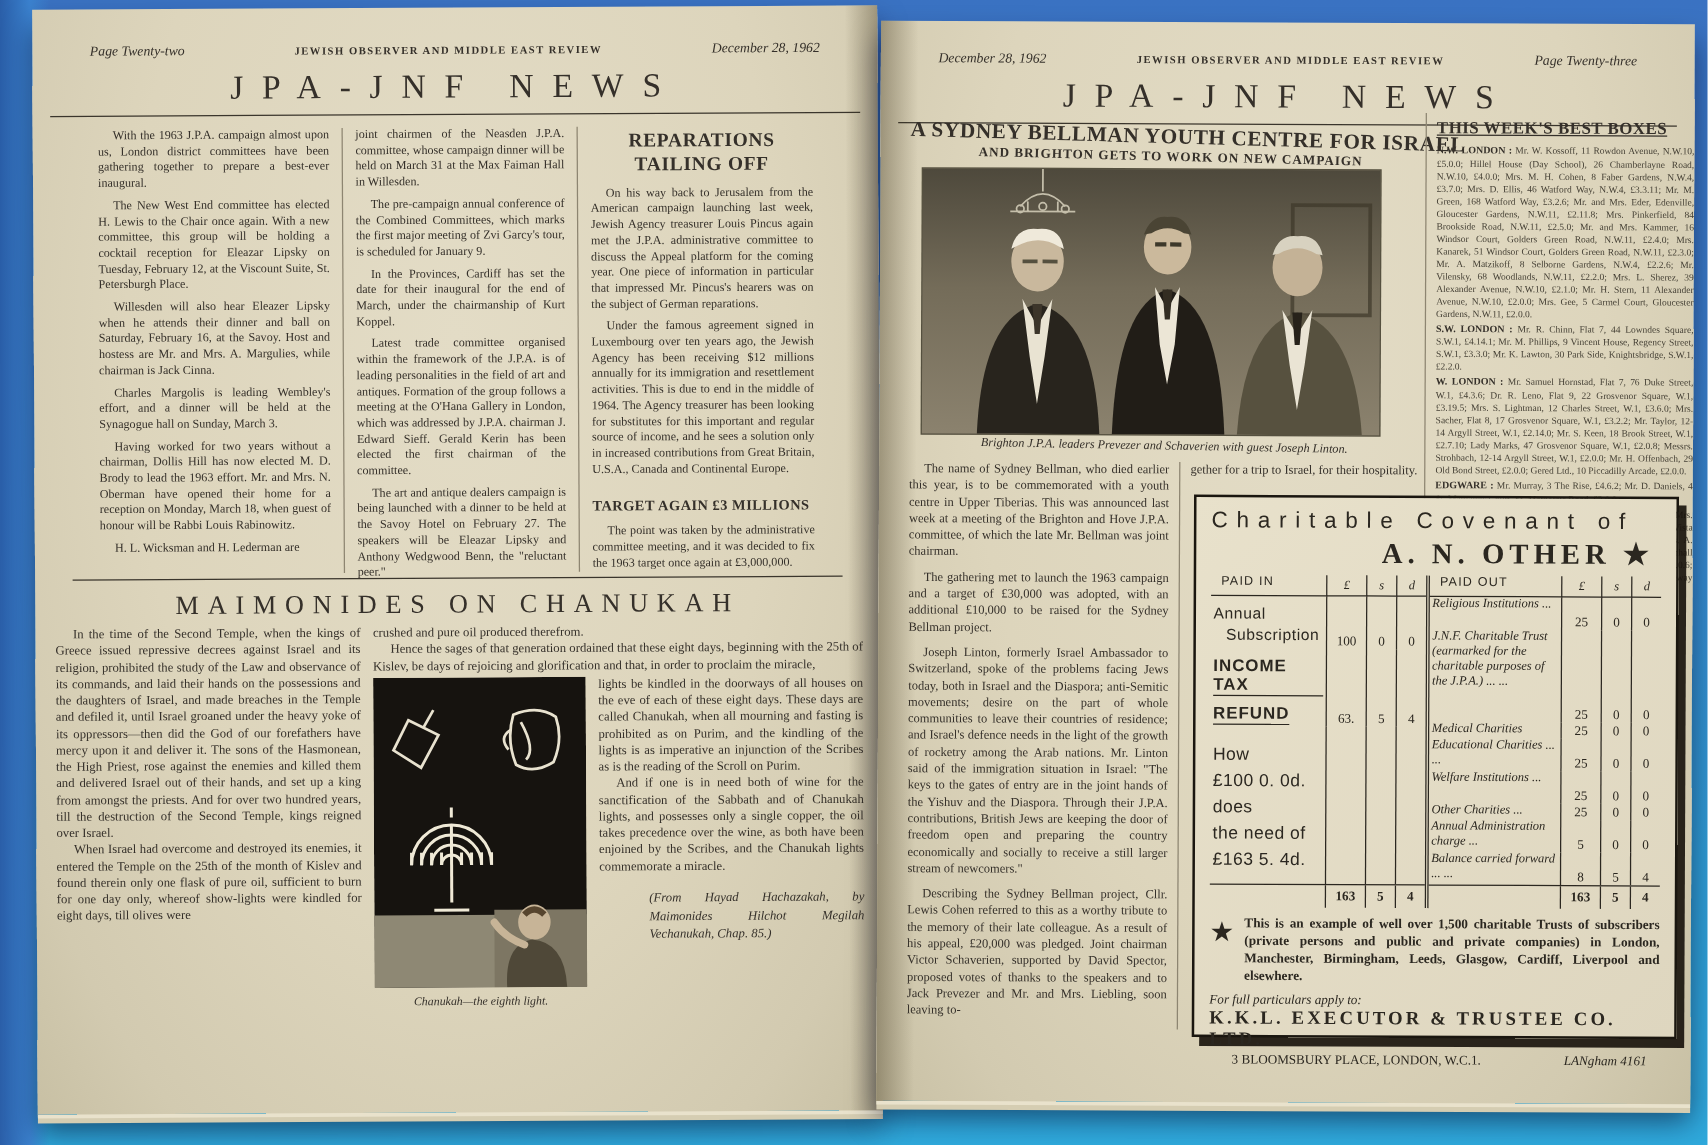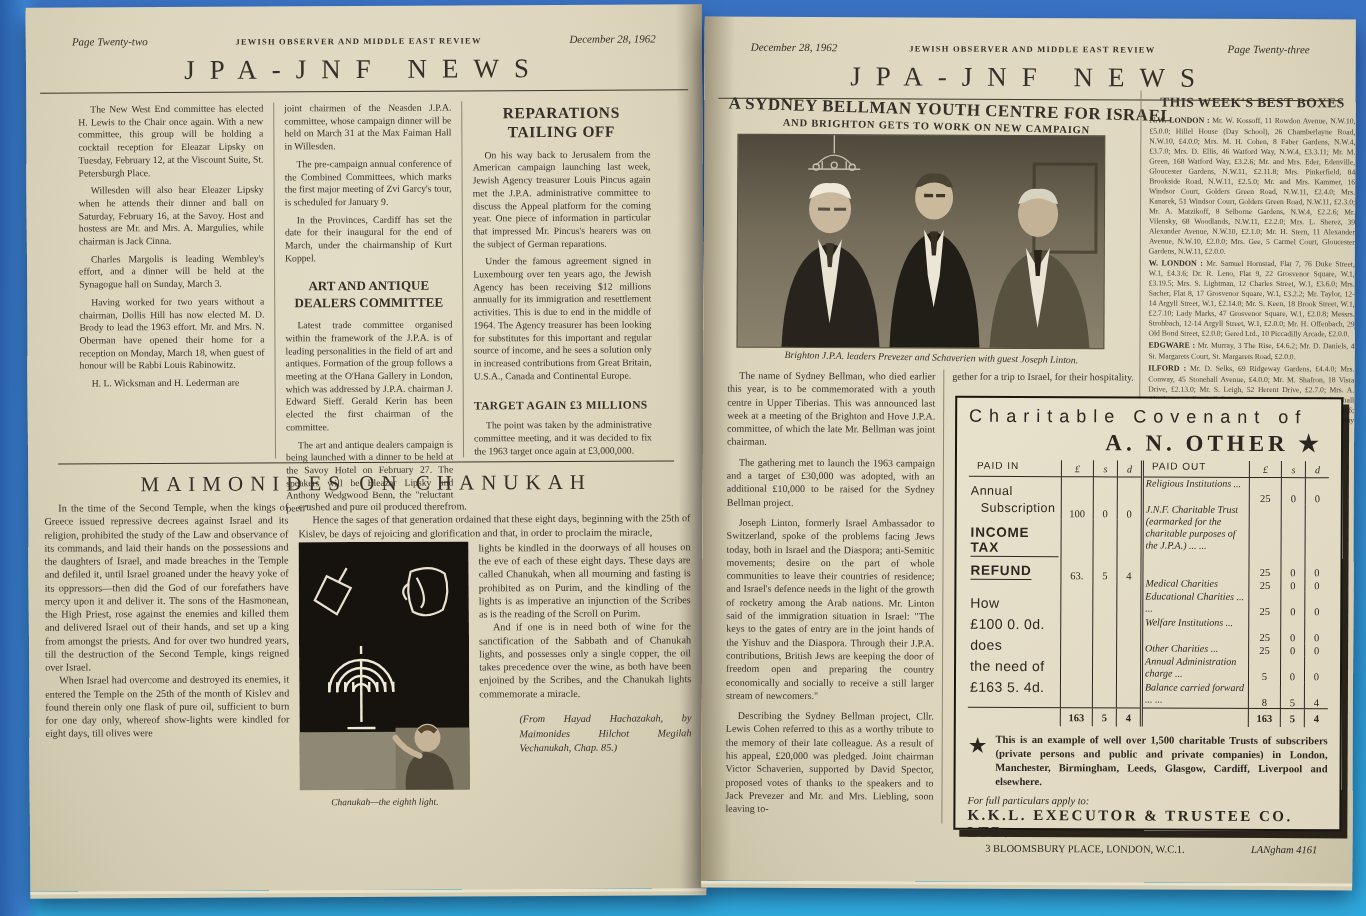--- a/index.html
+++ b/index.html
@@ -61,21 +61,21 @@
   .photo-frame{position:absolute;left:34px;top:118px;width:366px;height:212px;background:#6c6555;
     box-shadow:0 0 0 1px #55503f;}
   .photo-cap{position:absolute;left:18px;top:334px;width:420px;text-align:center;font-style:italic;font-size:9.8px;transform:rotate(0.8deg);}
   .art-cols{position:absolute;left:24px;top:352px;width:414px;display:flex;}
   .acol{font-size:10px;line-height:1.33;text-align:justify;}
   .acol p{margin:0 0 7px;text-indent:12px;}
   .acol1{width:208px;padding-right:8px;border-right:1px solid #8d8571;}
   .acol2{width:188px;padding-left:8px;}
 
   .best-boxes{position:absolute;left:436px;top:72px;width:206px;border-left:1px solid #8d8571;padding-left:8px;height:312px;}
-  .bb-title{font-weight:bold;font-size:13.5px;text-align:center;letter-spacing:.4px;margin:4px 0 5px;}
+  .bb-title{font-weight:bold;font-size:13.5px;text-align:left;letter-spacing:.4px;margin:4px 0 5px;text-decoration:underline;}
   .bb-entry{font-size:7.6px;line-height:1.32;text-align:justify;color:#454035;margin:0 0 2px;}
   .bb-entry b{font-size:8px;color:#35302a;}
 
   
   .covenant{position:absolute;left:252px;top:378px;width:388px;height:434px;
     background:linear-gradient(135deg,#e8e1cb,#ded6bf);border:2.5px solid #1a160f;
     box-shadow:6px 7px 0 rgba(22,17,10,.9);padding:8px 12px;box-sizing:border-box;
     font-family:"Liberation Sans",sans-serif;color:#2b2720;}
   .cov-script{font-size:18px;letter-spacing:7px;}
   .cov-name{text-align:right;font-family:"Liberation Serif",serif;font-weight:bold;
@@ -118,34 +118,31 @@
   <div class="pg-header" style="padding-top:28px;">
     <span class="side">Page Twenty-two</span>
     <span class="mid">JEWISH OBSERVER AND MIDDLE EAST REVIEW</span>
     <span class="side">December 28, 1962</span>
   </div>
   <div class="masthead">JPA-JNF NEWS</div>
   <div class="mast-rule"></div>
 
   <div class="cols3">
     <div class="c c1">
+      <p>With the 1963 J.P.A. campaign almost upon us, London district committees have been gathering together to prepare a best-ever inaugural.</p>
       <p>The New West End committee has elected H. Lewis to the Chair once again. With a new committee, this group will be holding a cocktail reception for Eleazar Lipsky on Tuesday, February 12, at the Viscount Suite, St. Petersburgh Place.</p>
       <p>Willesden will also hear Eleazer Lipsky when he attends their dinner and ball on Saturday, February 16, at the Savoy. Host and hostess are Mr. and Mrs. A. Margulies, while chairman is Jack Cinna.</p>
       <p>Charles Margolis is leading Wembley's effort, and a dinner will be held at the Synagogue hall on Sunday, March 3.</p>
       <p>Having worked for two years without a chairman, Dollis Hill has now elected M. D. Brody to lead the 1963 effort. Mr. and Mrs. N. Oberman have opened their home for a reception on Monday, March 18, when guest of honour will be Rabbi Louis Rabinowitz.</p>
       <p>H. L. Wicksman and H. Lederman are</p>
     </div>
     <div class="c c2">
       <p style="text-indent:0;">joint chairmen of the Neasden J.P.A. committee, whose campaign dinner will be held on March 31 at the Max Faiman Hall in Willesden.</p>
       <p>The pre-campaign annual conference of the Combined Committees, which marks the first major meeting of Zvi Garcy's tour, is scheduled for January 9.</p>
       <p>In the Provinces, Cardiff has set the date for their inaugural for the end of March, under the chairmanship of Kurt Koppel.</p>
-      <div class="col-subhead">
-        <div>ART AND ANTIQUE</div>
-        <div>DEALERS COMMITTEE</div>
-      </div>
       <p>Latest trade committee organised within the framework of the J.P.A. is of leading personalities in the field of art and antiques. Formation of the group follows a meeting at the O'Hana Gallery in London, which was addressed by J.P.A. chairman J. Edward Sieff. Gerald Kerin has been elected the first chairman of the committee.</p>
       <p>The art and antique dealers campaign is being launched with a dinner to be held at the Savoy Hotel on February 27. The speakers will be Eleazar Lipsky and Anthony Wedgwood Benn, the "reluctant peer."</p>
     </div>
     <div class="c c3">
       <div class="col-head">
         <div>REPARATIONS</div>
         <div>TAILING OFF</div>
       </div>
       <p>On his way back to Jerusalem from the American campaign launching last week, Jewish Agency treasurer Louis Pincus again met the J.P.A. administrative committee to discuss the Appeal platform for the coming year. One piece of information in particular that impressed Mr. Pincus's hearers was on the subject of German reparations.</p>
       <p>Under the famous agreement signed in Luxembourg over ten years ago, the Jewish Agency has been receiving $12 millions annually for its immigration and resettlement activities. This is due to end in the middle of 1964. The Agency treasurer has been looking for substitutes for this important and regular source of income, and he sees a solution only in increased contributions from Great Britain, U.S.A., Canada and Continental Europe.</p>
@@ -288,20 +285,21 @@
       <p>Describing the Sydney Bellman project, Cllr. Lewis Cohen referred to this as a worthy tribute to the memory of their late colleague. As a result of his appeal, £20,000 was pledged. Joint chairman Victor Schaverien, supported by David Spector, proposed votes of thanks to the speakers and to Jack Prevezer and Mr. and Mrs. Liebling, soon leaving to-</p>
     </div>
     <div class="acol acol2">
       <p style="text-indent:0;">gether for a trip to Israel, for their hospitality.</p>
     </div>
   </div>
 
   <div class="best-boxes">
     <div class="bb-title">THIS WEEK'S BEST BOXES</div>
     <p class="bb-entry"><b>N.W. LONDON :</b> <span>Mr. W. Kossoff, 11 Rowdon Avenue, N.W.10, £5.0.0; Hillel House (Day School), 26 Chamberlayne Road, N.W.10, £4.0.0; Mrs. M. H. Cohen, 8 Faber Gardens, N.W.4, £3.7.0; Mrs. D. Ellis, 46 Watford Way, N.W.4, £3.3.11; Mr. M. Green, 168 Watford Way, £3.2.6; Mr. and Mrs. Eder, Edenville, Gloucester Gardens, N.W.11, £2.11.8; Mrs. Pinkerfield, 84 Brookside Road, N.W.11, £2.5.0; Mr. and Mrs. Kammer, 16 Windsor Court, Golders Green Road, N.W.11, £2.4.0; Mrs. Kanarek, 51 Windsor Court, Golders Green Road, N.W.11, £2.3.0; Mr. A. Matzikoff, 8 Selborne Gardens, N.W.4, £2.2.6; Mr. Vilensky, 68 Woodlands, N.W.11, £2.2.0; Mrs. L. Sherez, 39 Alexander Avenue, N.W.10, £2.1.0; Mr. H. Stern, 11 Alexander Avenue, N.W.10, £2.0.0; Mrs. Gee, 5 Carmel Court, Gloucester Gardens, N.W.11, £2.0.0.</span></p>
+    <p class="bb-entry"><b>S.W. LONDON :</b> <span>Mr. R. Chinn, Flat 7, 44 Lowndes Square, S.W.1, £4.14.1; Mr. M. Phillips, 9 Vincent House, Regency Street, S.W.1, £3.3.0; Mr. K. Lawton, 30 Park Side, Knightsbridge, S.W.1, £2.2.0.</span></p>
     <p class="bb-entry"><b>W. LONDON :</b> <span>Mr. Samuel Hornstad, Flat 7, 76 Duke Street, W.1, £4.3.6; Dr. R. Leno, Flat 9, 22 Grosvenor Square, W.1, £3.19.5; Mrs. S. Lightman, 12 Charles Street, W.1, £3.6.0; Mrs. Sacher, Flat 8, 17 Grosvenor Square, W.1, £3.2.2; Mr. Taylor, 12-14 Argyll Street, W.1, £2.14.0; Mr. S. Keen, 18 Brook Street, W.1, £2.7.10; Lady Marks, 47 Grosvenor Square, W.1, £2.0.8; Messrs. Strohbach, 12-14 Argyll Street, W.1, £2.0.0; Mr. H. Offenbach, 29 Old Bond Street, £2.0.0; Gered Ltd., 10 Piccadilly Arcade, £2.0.0.</span></p>
     <p class="bb-entry"><b>EDGWARE :</b> <span>Mr. Murray, 3 The Rise, £4.6.2; Mr. D. Daniels, 4 St. Margarets Court, St. Margarets Road, £2.0.0.</span></p>
     <p class="bb-entry"><b>ILFORD :</b> <span>Mr. D. Selks, 69 Ridgeway Gardens, £4.4.0; Mrs. Conway, 45 Stonehall Avenue, £4.0.0; Mr. M. Shafron, 18 Vista Drive, £2.13.0; Mr. S. Leigh, 52 Herent Drive, £2.7.0; Mrs. A. Abrahams, 1 Fernhall Drive, £2.3.6; Mr. G. Harris, 19 Fernhall Drive, £2.3.6; Mr. Levinson, 22 Lyon Road, Newbury Park, £2.0.6; Mr. L. Bagel, 9 Royston Gardens, £2.0.0; Mr. I. Perl, 52 Ridgeway Gardens, £2.0.0.</span></p>
   </div>
 
   <div class="covenant">
     <div class="cov-script">Charitable Covenant of</div>
     <div class="cov-name">
       <span>A. N. OTHER</span> <span>★</span>
     </div>

